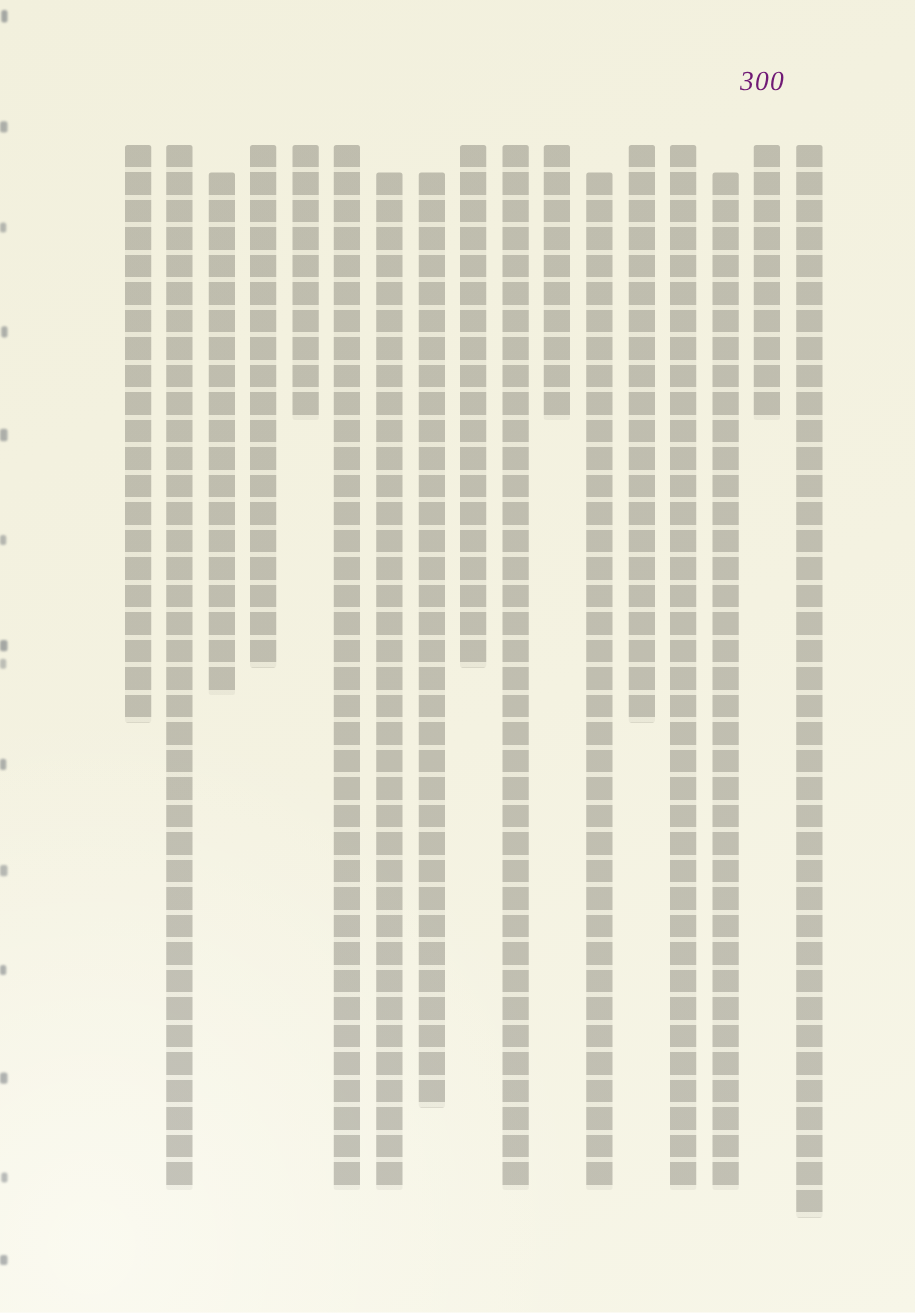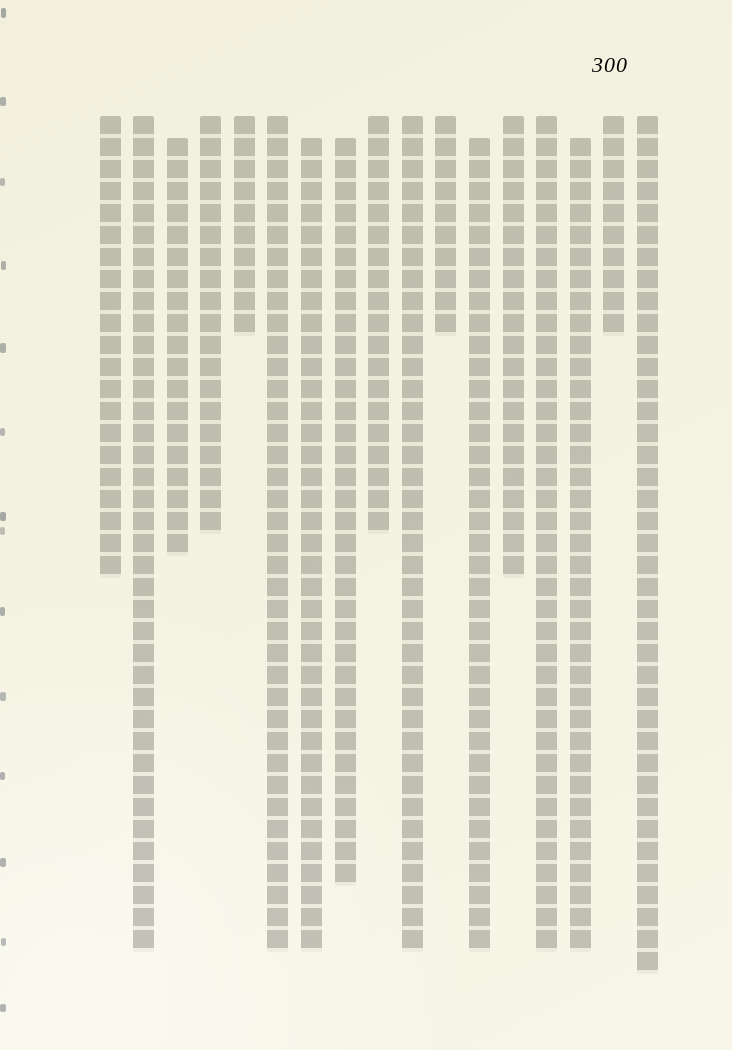--- a/index.html
+++ b/index.html
@@ -21,21 +21,21 @@
     inset: 0;
   }
   
   .folio {
     position: absolute;
     top: 52px;
     left: 592px;
     font-style: italic;
     font-size: 22px;
     letter-spacing: 1px;
-    color: #000000;
+    color: #701a75;
   }
   
   .text-area {
     position: absolute;
     top: 116px;
     right: 74px;
     height: 870px;
     display: flex;
     flex-direction: row-reverse;
     align-items: flex-start;

